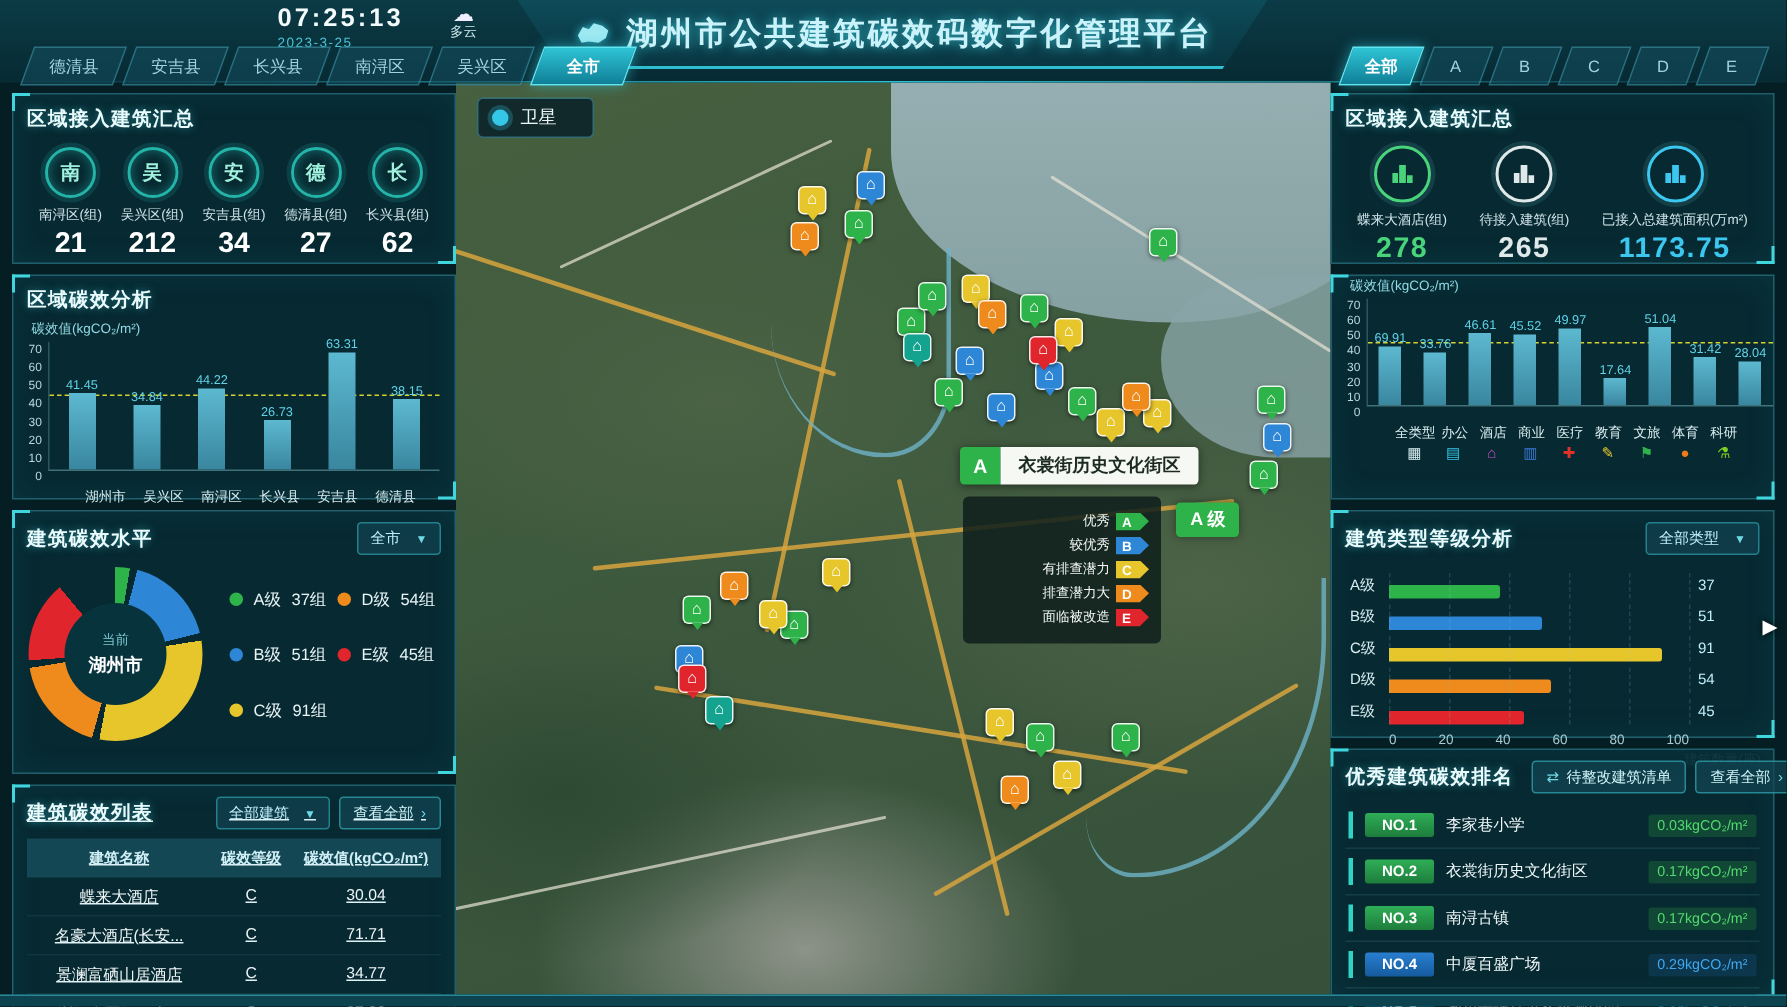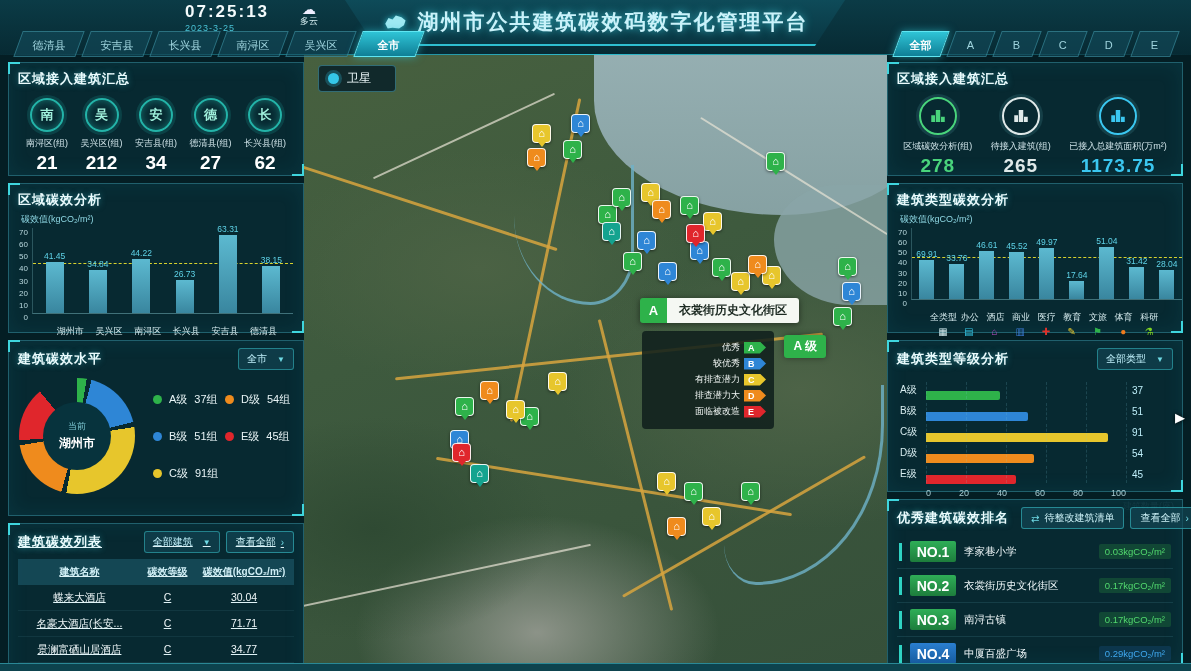--- a/index.html
+++ b/index.html
@@ -135,21 +135,21 @@
   .hbar{height:9px;border-radius:0 2px 2px 0;}
   .hval{font-size:10px;color:#bfeffa;margin-left:6px;}
   .haxis{display:flex;width:200px;margin-left:26px;justify-content:space-between;font-size:9px;color:#a8ccd3;margin-top:4px;}
   .haxlab{text-align:right;font-size:9px;color:#8fd8e4;margin:2px 8px 0 0;}
   .next-arrow{position:absolute;right:-3px;top:46%;color:#fff;font-size:13px;cursor:pointer;text-shadow:0 0 4px #000;}
 
   
   .rank-list{margin:2px 9px 0;}
   .rk-row{display:flex;align-items:center;gap:8px;padding:6px 2px;border-bottom:1px solid rgba(90,160,170,.18);}
   .rk-tick{width:3px;height:18px;background:#2fd3c3;flex:0 0 auto;}
-  .rk-badge{width:46px;text-align:center;font-size:14px;font-weight:bold;color:#fff;padding:2.5px 0;border-radius:2px;flex:0 0 auto;}
+  .rk-badge{width:46px;text-align:center;font-size:10px;font-weight:bold;color:#fff;padding:2.5px 0;border-radius:2px;flex:0 0 auto;}
   .rk-badge.green{background:linear-gradient(180deg,#2fae57,#1d7d3c);}
   .rk-badge.blue{background:linear-gradient(180deg,#2a7fd0,#155a9e);}
   .rk-name{flex:1;font-size:10.5px;color:#f0f8fa;white-space:nowrap;overflow:hidden;text-overflow:ellipsis;}
   .rk-val{font-size:9.5px;padding:2px 6px;border-radius:2px;white-space:nowrap;}
   .rk-val.green{color:#52d96e;background:rgba(36,128,64,.35);}
   .rk-val.blue{color:#3fa8ef;background:rgba(25,80,130,.35);}
 
   .footer{position:absolute;left:0;bottom:0;width:1191px;height:8px;background:#0d434e;border-top:1px solid #2a8896;z-index:40;}
 </style>
 </head>
@@ -547,21 +547,21 @@
     </div>
     <div class="stats3" id="right-stats">
         <div class="rstat">
           <div class="ring" style="border-color: rgb(73, 212, 124); color: rgb(73, 212, 124);">
             <svg viewBox="0 0 24 24" fill="currentColor">
               <path d="M3 20v-9h5v9zM9 20V4h6v16zM16 20v-7h5v7z"></path>
               <rect x="10.5" y="6" width="3" height="1.6"></rect>
               <rect x="10.5" y="9.5" width="3" height="1.6"></rect>
             </svg>
           </div>
-          <div class="lb">区域碳效分析(组)</div>
+          <div class="lb">蝶来大酒店(组)</div>
           <div class="vl" style="color: rgb(73, 212, 124);">278</div>
         </div>
         <div class="rstat">
           <div class="ring" style="border-color: rgb(223, 233, 233); color: rgb(223, 233, 233);">
             <svg viewBox="0 0 24 24" fill="currentColor">
               <path d="M3 20v-9h5v9zM9 20V4h6v16zM16 20v-7h5v7z"></path>
               <rect x="10.5" y="6" width="3" height="1.6"></rect>
               <rect x="10.5" y="9.5" width="3" height="1.6"></rect>
             </svg>
           </div>
@@ -576,23 +576,20 @@
               <rect x="10.5" y="9.5" width="3" height="1.6"></rect>
             </svg>
           </div>
           <div class="lb">已接入总建筑面积(万m²)</div>
           <div class="vl" style="color: rgb(59, 199, 240);">1173.75</div>
         </div>
       </div>
   </div>
 
   <div class="panel" style="height:150px;">
-    <div class="p-head">
-      <span class="p-title">建筑类型碳效分析</span>
-    </div>
     <div class="chart">
       <div class="ylab">碳效值(kgCO₂/m²)</div>
       <div class="plot" id="chart-type">
           <div class="yaxis" style="height: 80px;">
             <span>70</span>
             <span>60</span>
             <span>50</span>
             <span>40</span>
             <span>30</span>
             <span>20</span>

